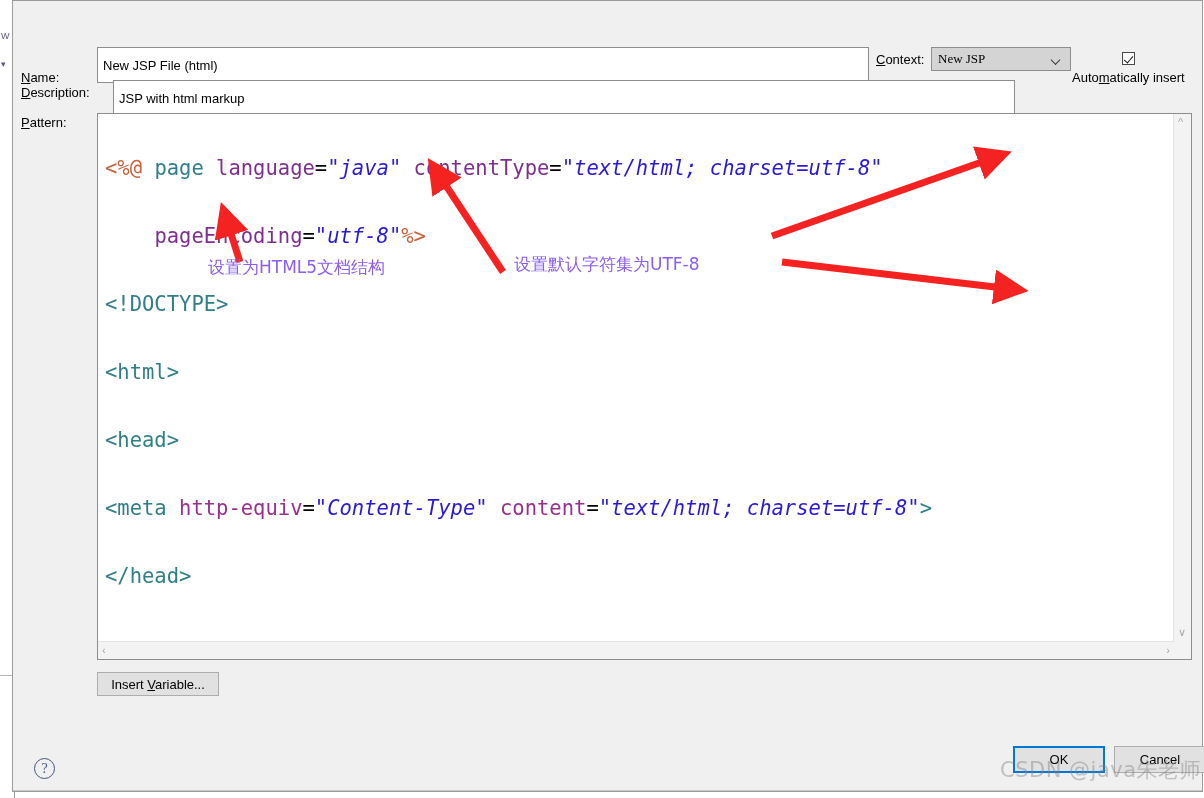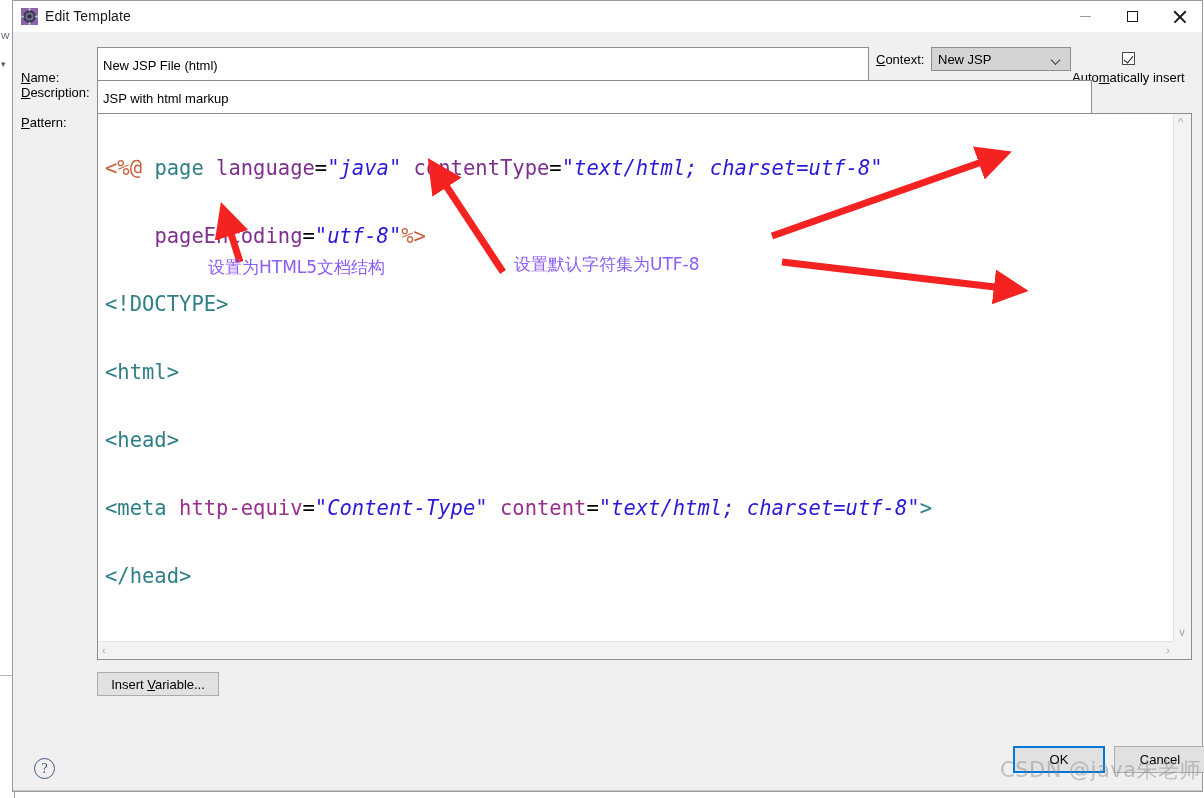--- a/index.html
+++ b/index.html
@@ -308,68 +308,43 @@
 
 <div class="bg-window">
   <div class="bg-win-strip" style="top:0;height:30px;background:#ffffff;"></div>
   <div class="bg-glyph" style="top:32px;">W</div>
   <div class="bg-glyph" style="top:60px;">▾</div>
   <div class="bg-win-strip" style="top:675px;height:20px;background:#ffffff;border-top:1px solid #b5b5b5;"></div>
 </div>
 
 <div class="dialog">
 
-  <div class="titlebar">
-    <svg class="title-icon" viewBox="0 0 17 17">
-      <rect x="0" y="0" width="17" height="17" fill="#8a63a8"></rect>
-      <circle cx="8.5" cy="8.5" r="6.4" fill="#3b3b4e"></circle>
-      <circle cx="8.5" cy="8.5" r="4.1" fill="#6f6f92"></circle>
-      <circle cx="8.5" cy="8.5" r="2.1" fill="#2a2a3a"></circle>
-      <g fill="#d9d2e6">
-        <rect x="7.7" y="0.4" width="1.7" height="2.3"></rect>
-        <rect x="7.7" y="14.3" width="1.7" height="2.3"></rect>
-        <rect x="0.4" y="7.7" width="2.3" height="1.7"></rect>
-        <rect x="14.3" y="7.7" width="2.3" height="1.7"></rect>
-      </g>
-    </svg>
-    <div class="title-text">Edit Template</div>
-
-    <div class="win-btn min">
-      <div class="glyph-min"></div>
-    </div>
-    <div class="win-btn max">
-      <div class="glyph-max"></div>
-    </div>
-    <div class="win-btn close">
-      <div class="glyph-close"></div>
-    </div>
-  </div>
 
   <div class="field-label" style="left:8px; top:69px;">
     <u>N</u>ame:
   </div>
   <div class="textinput" style="left:84px; top:46px; width:772px; height:24px;">New JSP File (html)</div>
 
   <div class="field-label" style="left:863px; top:51px;">
     <u>C</u>ontext:
   </div>
-  <div class="combo" style="left:918px; top:46px; width:140px; height:24px;">
+  <div class="combo" style="left:918px; top:46px; width:140px; height:24px;font-family:Liberation Serif, serif;">
     <span>New JSP</span>
     <span class="combo-arrow"></span>
   </div>
 
   <div class="checkrow" style="left:1059px; top:51px;">
     <span class="checkbox"></span>
     <span>Auto<u>m</u>atically insert</span>
   </div>
 
   <div class="field-label" style="left:8px; top:84px;">
     <u>D</u>escription:
   </div>
-  <div class="textinput" style="left:84px; top:79px; width:995px; height:24px;text-align:center;">JSP with html markup</div>
+  <div class="textinput" style="left:100px; top:79px; width:902px; height:24px;text-align:center;">JSP with html markup</div>
 
   <div class="field-label" style="left:8px; top:114px;">
     <u>P</u>attern:
   </div>
 
   <div class="pattern-box">
     <div class="code">
 <span class="ln"><span class="c-jsp">&lt;%@</span> <span class="c-tag">page</span> <span class="c-attr">language</span><span class="c-text">=</span><span class="c-val">"java"</span> <span class="c-attr">contentType</span><span class="c-text">=</span><span class="c-val">"text/html; charset=utf-8"</span></span>
 <span class="ln">    <span class="c-attr">pageEncoding</span><span class="c-text">=</span><span class="c-val">"utf-8"</span><span class="c-jsp">%&gt;</span></span>
 <span class="ln"><span class="c-tag">&lt;!DOCTYPE&gt;</span></span>

